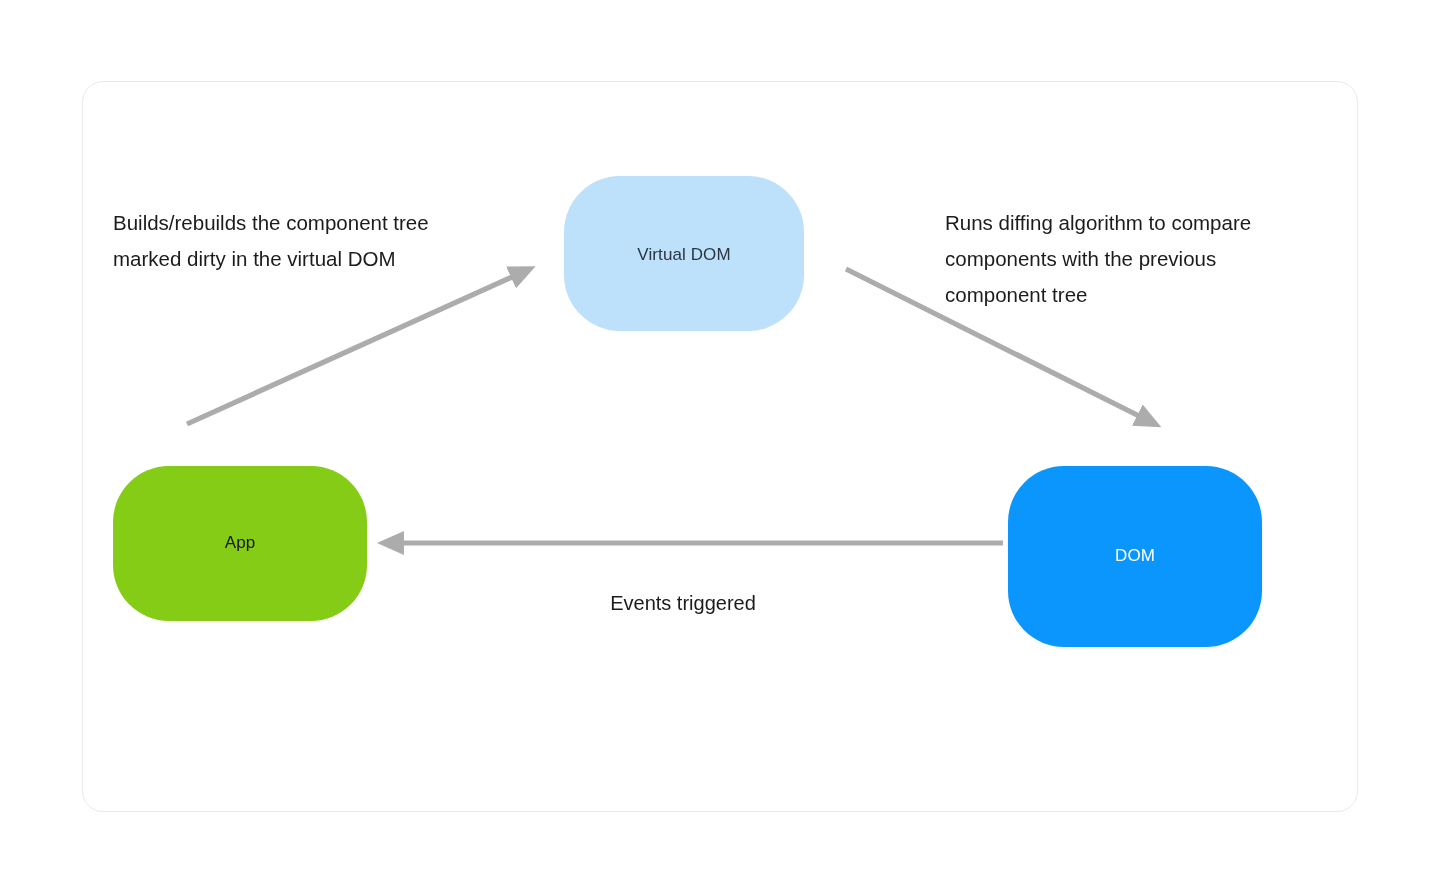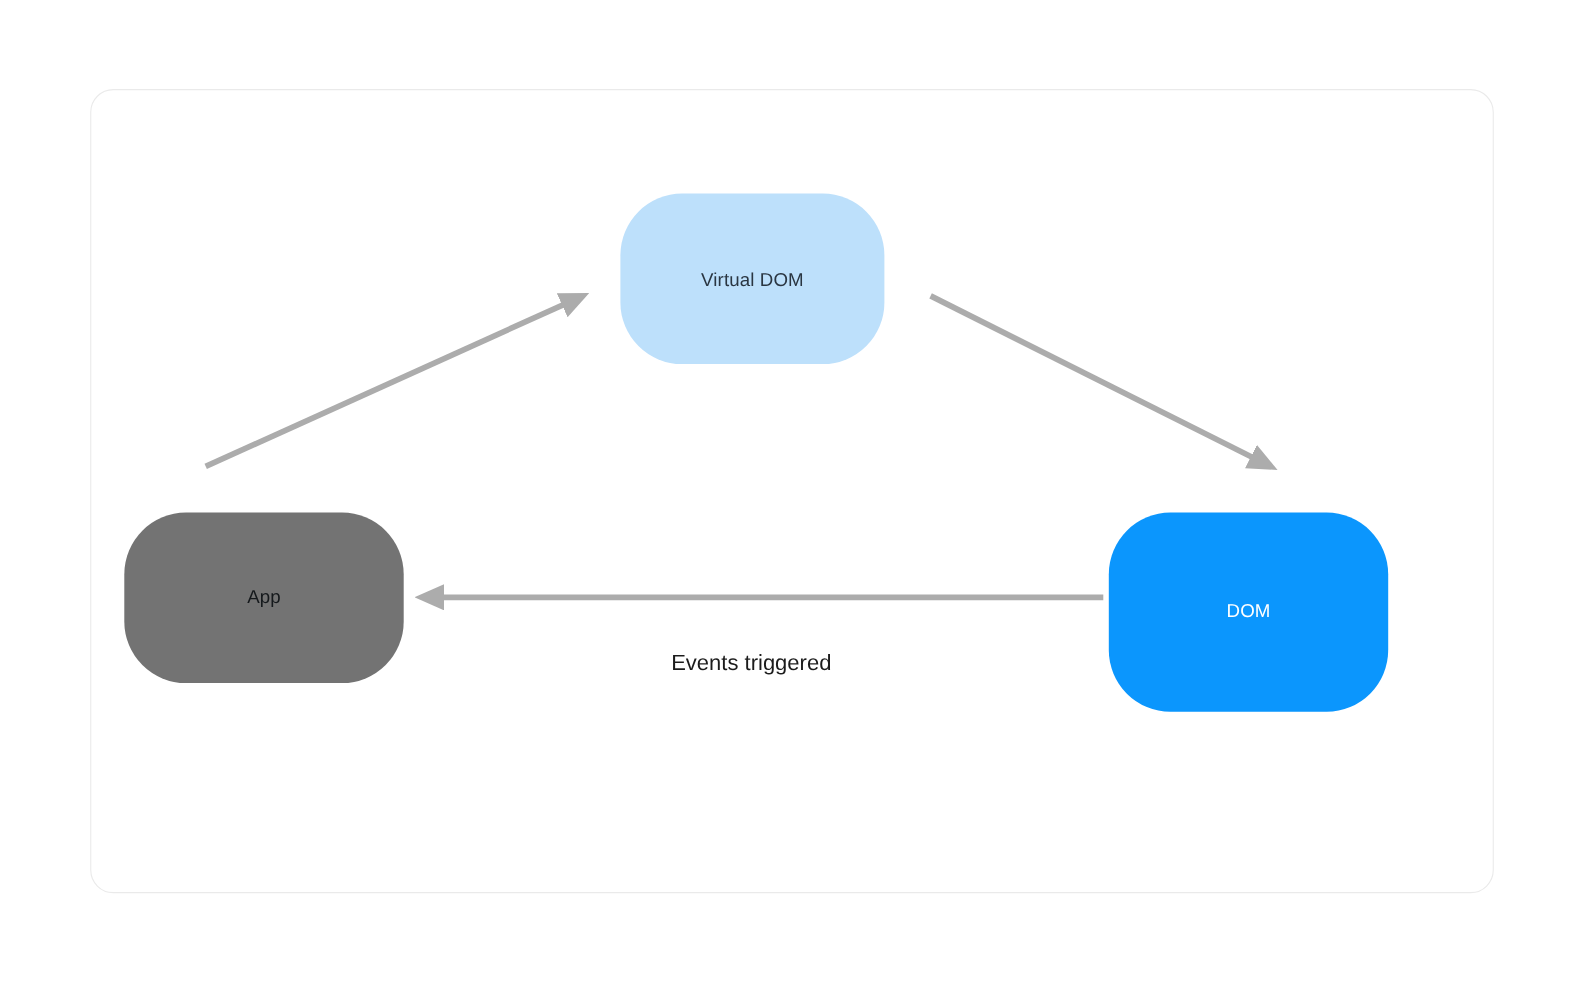--- a/index.html
+++ b/index.html
@@ -71,21 +71,21 @@
   .node-virtual-dom .node-label {
     color: #2a3642;
     transform: translateY(2px);
   }
 
   .node-app {
     left: 113px;
     top: 466px;
     width: 254px;
     height: 155px;
-    background: #737373;
+    background: #84cc16;
     border-radius: 56px;
   }
   .node-app .node-label {
     color: #15191c;
   }
 
   .node-dom {
     left: 1008px;
     top: 466px;
     width: 254px;
@@ -149,17 +149,22 @@
   </div>
 
   <div class="node node-app">
     <span class="node-label">App</span>
   </div>
 
   <div class="node node-dom">
     <span class="node-label">DOM</span>
   </div>
 
+  <div class="caption caption-left">Builds/rebuilds the component tree
+marked dirty in the virtual DOM</div>
 
+  <div class="caption caption-right">Runs diffing algorithm to compare
+components with the previous
+component tree</div>
 
   <div class="caption caption-bottom">Events triggered</div>
 
 </div>
 
 </body></html>

